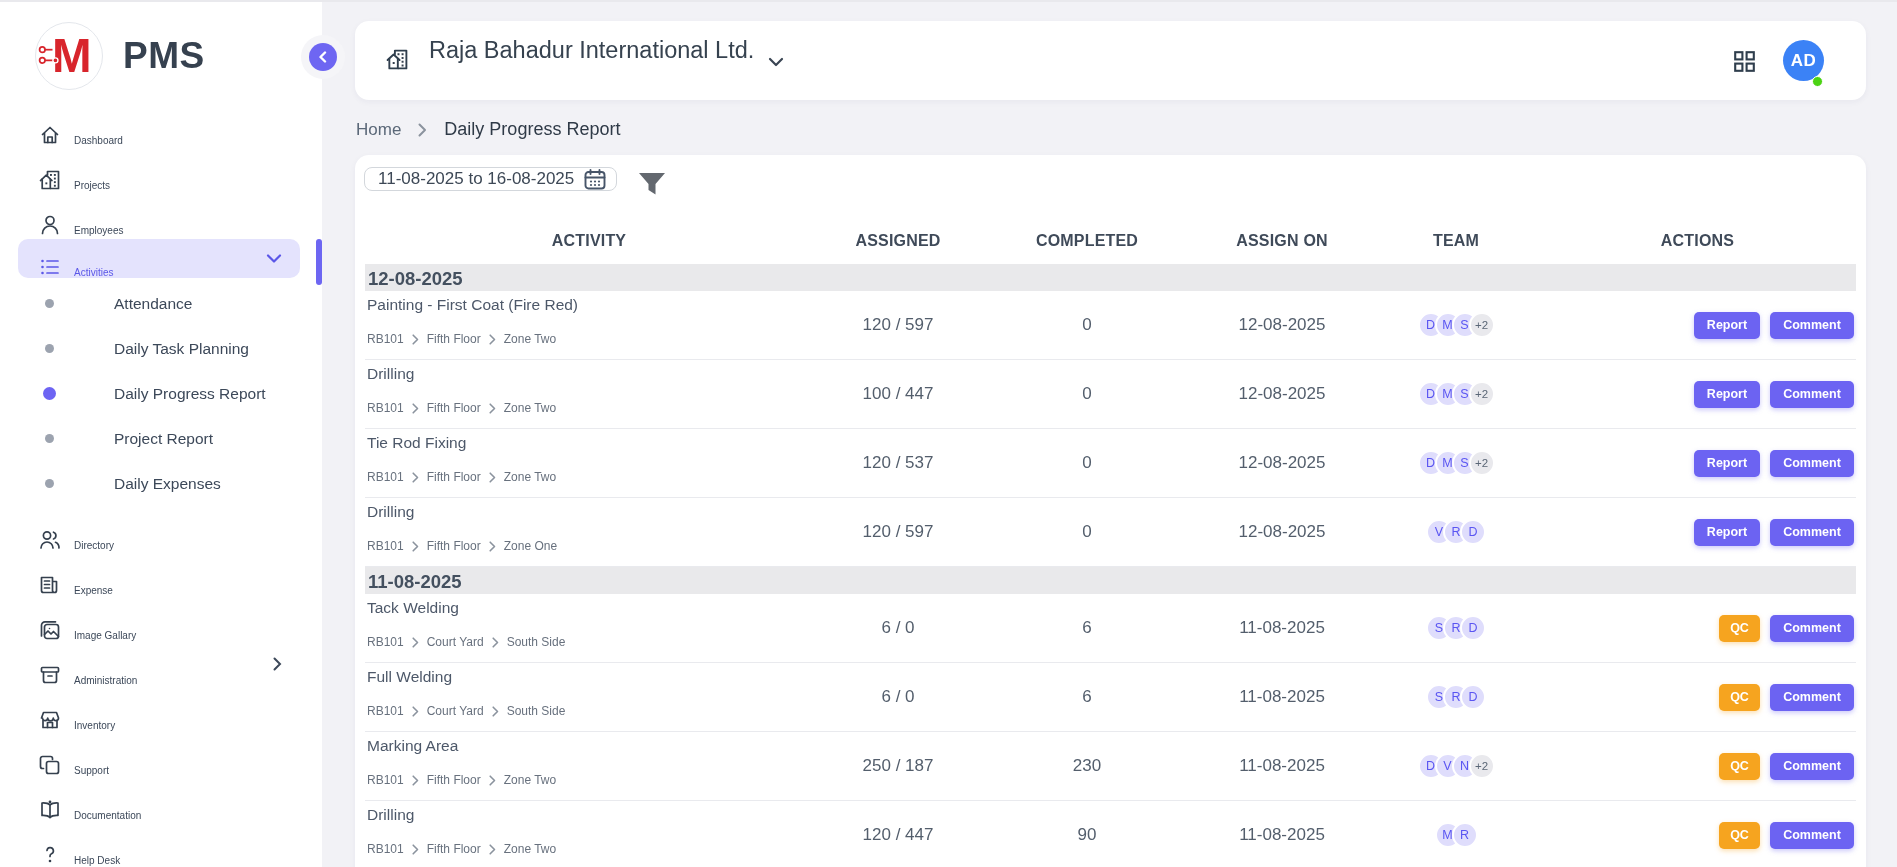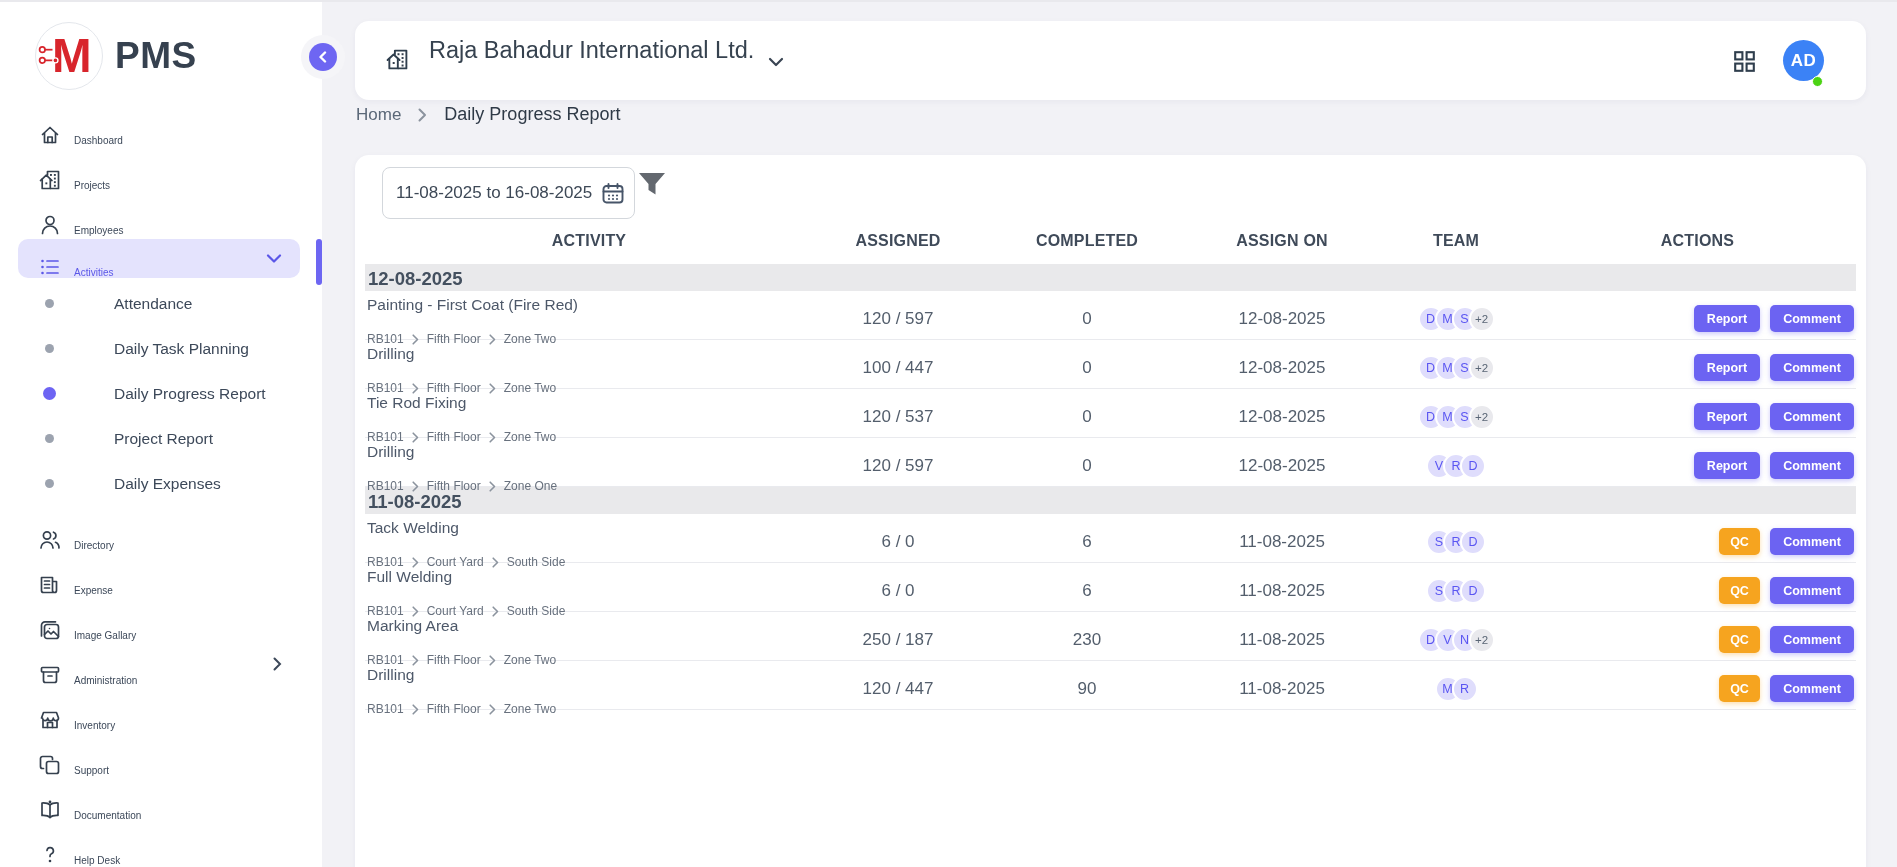--- a/index.html
+++ b/index.html
@@ -4,21 +4,21 @@
 <style>
 * { margin:0; padding:0; box-sizing:border-box; }
 html,body { width:1897px; height:867px; overflow:hidden; }
 body { background:#f2f2f6; font-family:"Liberation Sans", sans-serif; position:relative; }
 body::before { content:''; position:absolute; top:0; left:0; width:1897px; height:2px; background:#e9e9ed; z-index:50; }
 
 
 .sidebar { position:absolute; left:0; top:0; width:322px; height:867px; background:#ffffff; }
 .logo-wrap { position:absolute; left:35px; top:22px; display:flex; align-items:center; }
 .logo-circle { width:68px; height:68px; border-radius:50%; background:#fff; border:1px solid #e4e7ec; display:flex; align-items:center; justify-content:center; }
-.logo-title { margin-left:12px; font-size:37px; font-weight:bold; color:#36414f; letter-spacing:0.5px; }
+.logo-title { margin-left:20px; font-size:37px; font-weight:bold; color:#36414f; letter-spacing:0.5px; }
 
 .nav { position:absolute; top:101px; left:0; width:322px; }
 .nav-item { height:45px; display:flex; align-items:flex-end; padding-left:39px; color:#3c4859; font-size:10px; font-weight:400; position:relative; }
 .nav-item .nicon { width:22px; height:22px; margin-right:13px; flex:none; }
 .nav-item.active-parent { height:39px; margin:3px 22px 3px 18px; border-radius:10px; background:#e4e3fd; color:#5b57e8; padding-left:21px; }
 .nav-item.active-parent .nicon { margin-right:13px; }
 .sub-item { height:45px; display:flex; align-items:center; padding-left:114px; color:#3c4859; font-size:15.5px; font-weight:500; position:relative; }
 .sub-dot { position:absolute; left:45px; top:50%; margin-top:-4.5px; width:9px; height:9px; border-radius:50%; background:#9ca3af; }
 .sub-item.active { color:#3c4859; }
 .sub-item.active .sub-dot { width:13px; height:13px; margin-top:-6.5px; left:43px; background:#6d64f3; }
@@ -32,37 +32,37 @@
 
 .header-card { position:absolute; left:355px; top:21px; width:1511px; height:79px; background:#fff; border-radius:14px; box-shadow:0 2px 6px rgba(40,40,90,0.05); }
 .hc-building { position:absolute; left:31px; top:27px; }
 .hc-company { position:absolute; left:74px; top:0; height:59px; display:flex; align-items:center; font-size:23.5px; color:#36424f; font-weight:500; }
 .hc-chevron { position:absolute; left:410px; top:30px; }
 .hc-grid { position:absolute; left:1379px; top:30px; }
 .hc-avatar { position:absolute; left:1428px; top:19px; width:41px; height:41px; border-radius:50%; background:#3b82f6; color:#fff; font-size:17px; font-weight:bold; display:flex; align-items:center; justify-content:center; letter-spacing:0.5px; }
 .hc-dot { position:absolute; left:1457px; top:55px; width:11px; height:11px; border-radius:50%; background:#4cd313; border:1px solid #fff; }
 
 
-.breadcrumb { position:absolute; left:356px; top:104px; height:21px; display:flex; align-items:center; font-size:17px; }
+.breadcrumb { position:absolute; left:356px; top:119px; height:21px; display:flex; align-items:center; font-size:17px; }
 .breadcrumb .bc-home { color:#5b6878; }
 .breadcrumb .bc-sep { margin:0 17px; display:flex; align-items:center; }
 .breadcrumb .bc-cur { color:#2f3a47; font-weight:500; font-size:18px; }
 
 
 .main-card { position:absolute; left:355px; top:155px; width:1511px; height:725px; background:#fff; border-radius:14px; box-shadow:0 2px 6px rgba(40,40,90,0.05); }
-.date-input { position:absolute; left:27px; top:12px; width:253px; height:52px; border:1px solid #d3d7dc; border-radius:8px; background:#fff; display:flex; align-items:center; padding-left:13px; font-size:17px; color:#3d4856; white-space:nowrap; }
+.date-input { position:absolute; left:9px; top:12px; width:253px; height:24px; border:1px solid #d3d7dc; border-radius:8px; background:#fff; display:flex; align-items:center; padding-left:13px; font-size:17px; color:#3d4856; white-space:nowrap; }
 .date-input svg { margin-left:10px; }
 .funnel { position:absolute; left:283px; top:17px; }
 
 
 .tbl { position:absolute; left:10px; top:73px; width:1491px; }
 .thead { height:36px; display:grid; grid-template-columns:448px 170px 208px 182px 166px 317px; align-items:start; padding-top:4px; }
 .thead > div { text-align:center; font-size:16px; font-weight:bold; color:#3f4a59; letter-spacing:0.2px; }
 .band { height:27px; background:#e9e9eb; display:flex; align-items:center; padding-left:3px; padding-top:2px; font-size:18.5px; font-weight:bold; color:#44505f; }
-.row { height:49px; display:grid; grid-template-columns:448px 170px 208px 182px 166px 317px; border-bottom:1px solid #e9eaee; }
+.row { height:69px; display:grid; grid-template-columns:448px 170px 208px 182px 166px 317px; border-bottom:1px solid #e9eaee; }
 .c-act { padding-left:2px; padding-top:4px; }
 .c-act .title { font-size:15.5px; color:#4d5869; line-height:19px; }
 .c-act .crumbs { margin-top:18px; font-size:12px; color:#68717e; display:flex; align-items:center; }
 .c-act .crumbs .sep { margin:0 8px; display:flex; }
 .c-mid { display:flex; align-items:center; justify-content:center; font-size:17px; color:#535e6c; }
 .c-team { display:flex; align-items:center; justify-content:center; }
 .av { width:26px; height:26px; border-radius:50%; background:#dfddfc; border:2px solid #fff; color:#5a55f2; font-size:12.5px; font-weight:500; display:flex; align-items:center; justify-content:center; flex:none; }
 .av + .av { margin-left:-9px; }
 .av.more { background:#e9e9ed; color:#5a6676; font-size:11.5px; }
 .c-btns { display:flex; align-items:center; justify-content:flex-end; gap:10px; padding-right:2px; }

